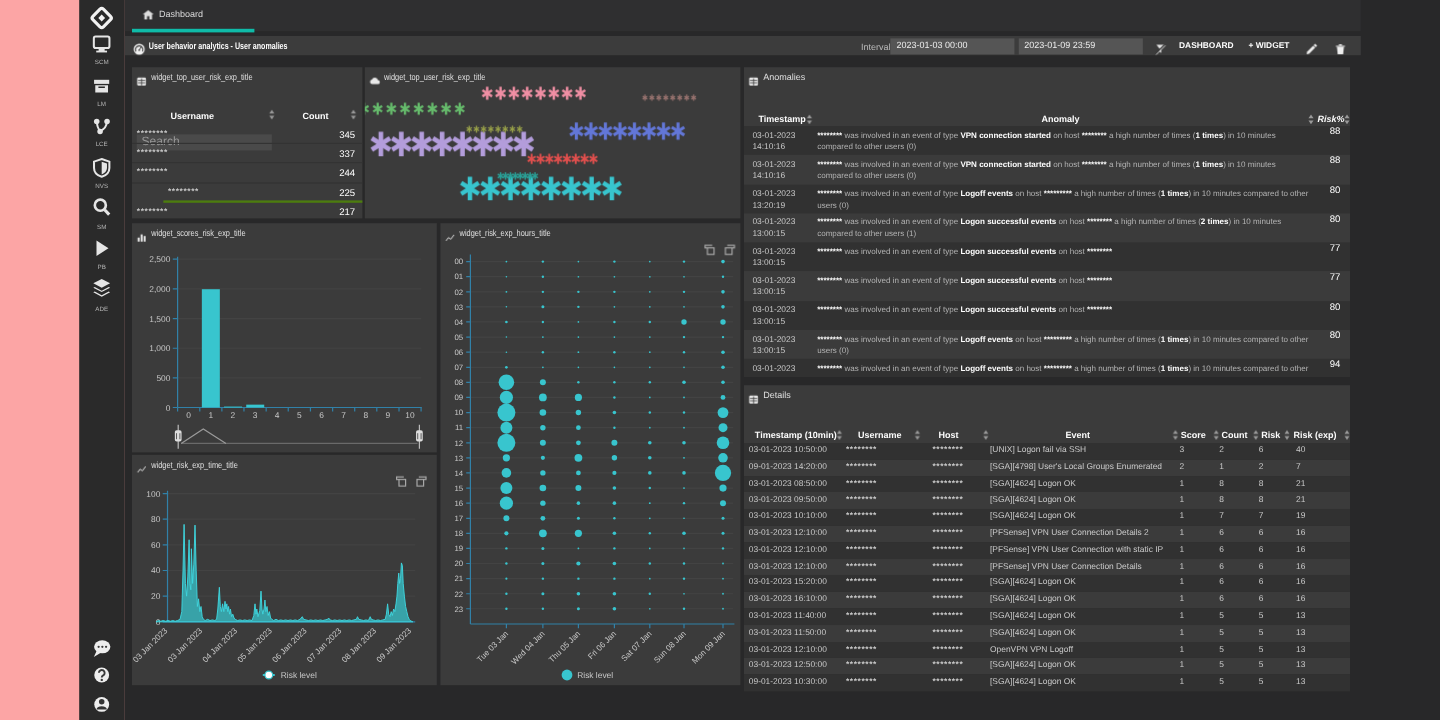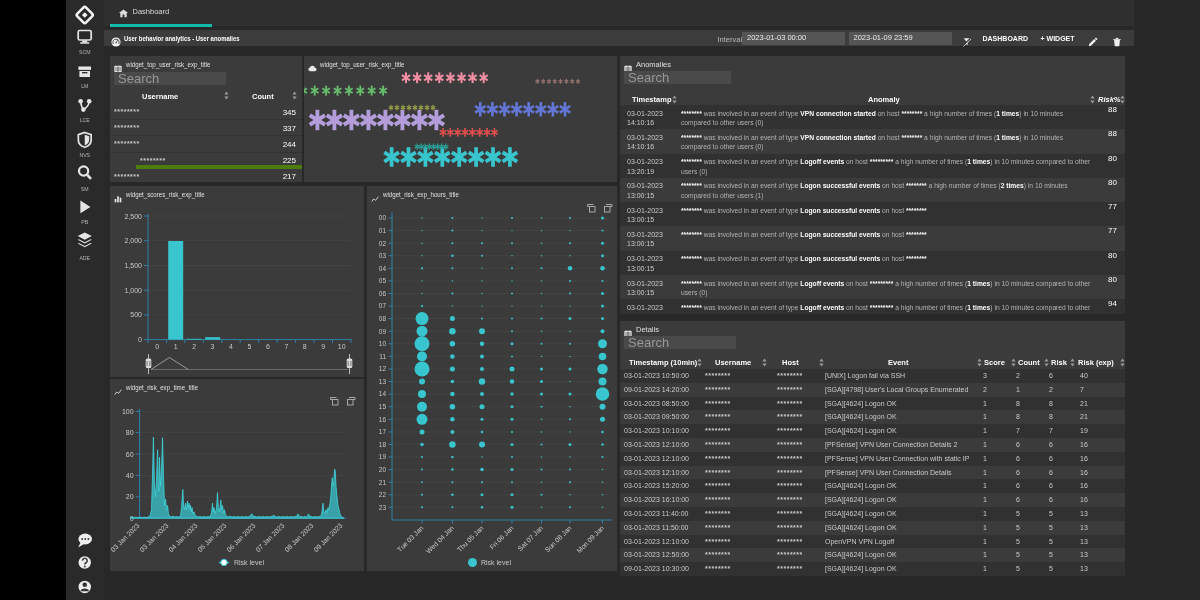--- a/index.html
+++ b/index.html
@@ -1,25 +1,25 @@
 <!DOCTYPE html>
 <html><head>
 <meta charset="utf-8">
 <style>
 * { margin:0; padding:0; box-sizing:border-box; }
 html,body { width:1200px; height:600px; overflow:hidden; background:#191919; }
 body { font-family:"Liberation Sans", sans-serif; -webkit-font-smoothing:antialiased; }
-#root { position:relative; width:1200px; height:600px; background:#000000; transform:translateZ(0); }
+#root { position:relative; width:1200px; height:600px; background:#fca5a5; transform:translateZ(0); }
 #sidebar { position:absolute; left:66px; top:0; width:37.5px; height:600px; background:#2a2a2a; }
 #main { position:absolute; left:103.5px; top:0; width:1096.5px; height:600px; background:#282829; }
 #tabbar { position:absolute; left:0; top:0; width:1030px; height:26px; background:#2f2f30; }
 #toolbar { position:absolute; left:0; top:30px; width:1030px; height:16px; background:#3c3c3c; }
 .panel { position:absolute; background:#3b3b3b; }
 #root div.ptitle { position:absolute; left:6px; top:3px; height:10px; font-size:7.5px; color:rgba(224,224,224,0.99); white-space:nowrap; transform:scaleX(0.82) translateZ(0); transform-origin:0 50%; }
-.search { position:absolute; background:#4a4a4a; color:rgba(153,153,153,0.99); font-size:13px; line-height:13px; padding-left:4px; }
+.search { position:absolute; background:#4a4a4a; color:rgba(153,153,153,0.99); font-size:10px; line-height:13px; padding-left:4px;margin-top:40px; }
 .arow { position:relative; width:505px; height:24.3px; }
 .ats { position:absolute; left:7px; top:3.5px; font-size:7px; color:rgba(204,204,204,0.99); line-height:9.5px; }
 .atx { position:absolute; left:61px; top:3.5px; width:420px; font-size:6.7px; color:rgba(181,181,181,0.99); line-height:9.5px; white-space:nowrap; }
 .atx b { color:rgba(255,255,255,0.99); }
 .ark { position:absolute; right:8px; top:0; font-size:8px; color:rgba(255,255,255,0.99); }
 .drow { position:relative; width:505px; height:13.8px; font-size:7px; }
 .drow span { position:absolute; top:3px; color:rgba(204,204,204,0.99); }
 .dts { left:4px; }
 .dun { left:85px; font-weight:bold; letter-spacing:0.5px; }
 .dho { left:157px; font-weight:bold; letter-spacing:0.5px; }
@@ -172,21 +172,21 @@
             <span style="position:absolute;right:6px;top:3.5px;font-size:8px;color:rgba(255,255,255,0.99);">345</span>
           </div>
         <div style="position:relative;height:16.2px;border-bottom:1px solid #333;">
             <span style="position:absolute;left:4px;top:4px;font-size:7px;font-weight:bold;color:rgba(201,201,201,0.99);letter-spacing:0.5px;">********</span>
             <span style="position:absolute;right:6px;top:3.5px;font-size:8px;color:rgba(255,255,255,0.99);">337</span>
           </div>
         <div style="position:relative;height:16.2px;border-bottom:1px solid #333;">
             <span style="position:absolute;left:4px;top:4px;font-size:7px;font-weight:bold;color:rgba(201,201,201,0.99);letter-spacing:0.5px;">********</span>
             <span style="position:absolute;right:6px;top:3.5px;font-size:8px;color:rgba(255,255,255,0.99);">244</span>
           </div>
-        <div style="position:relative;height:16.2px;border-bottom:4px solid #4d7c0f;margin-left:26px;">
+        <div style="position:relative;height:16.2px;border-bottom:2px solid #4d7c0f;margin-left:26px;">
             <span style="position:absolute;left:4px;top:4px;font-size:7px;font-weight:bold;color:rgba(201,201,201,0.99);letter-spacing:0.5px;">********</span>
             <span style="position:absolute;right:6px;top:3.5px;font-size:8px;color:rgba(255,255,255,0.99);">225</span>
           </div>
         <div style="position:relative;height:16.2px;border-bottom:1px solid #333;">
             <span style="position:absolute;left:4px;top:4px;font-size:7px;font-weight:bold;color:rgba(201,201,201,0.99);letter-spacing:0.5px;">********</span>
             <span style="position:absolute;right:6px;top:3.5px;font-size:8px;color:rgba(255,255,255,0.99);">217</span>
           </div>
 
       </div>
     </div>

